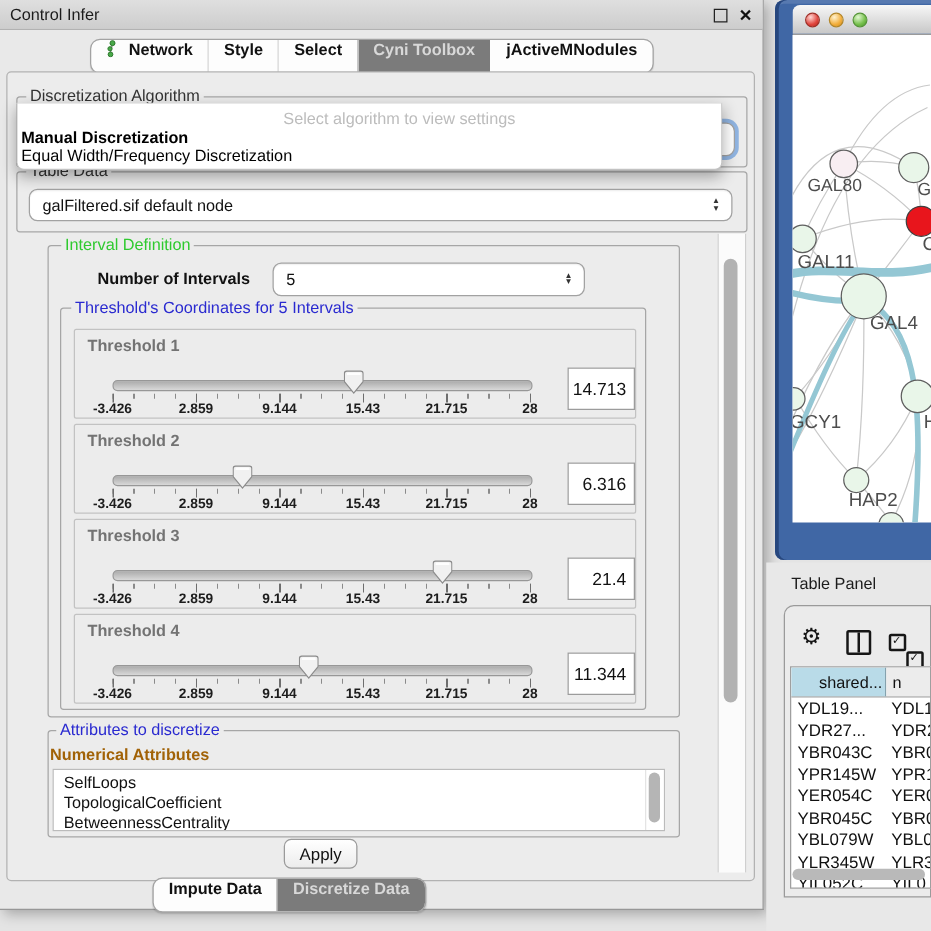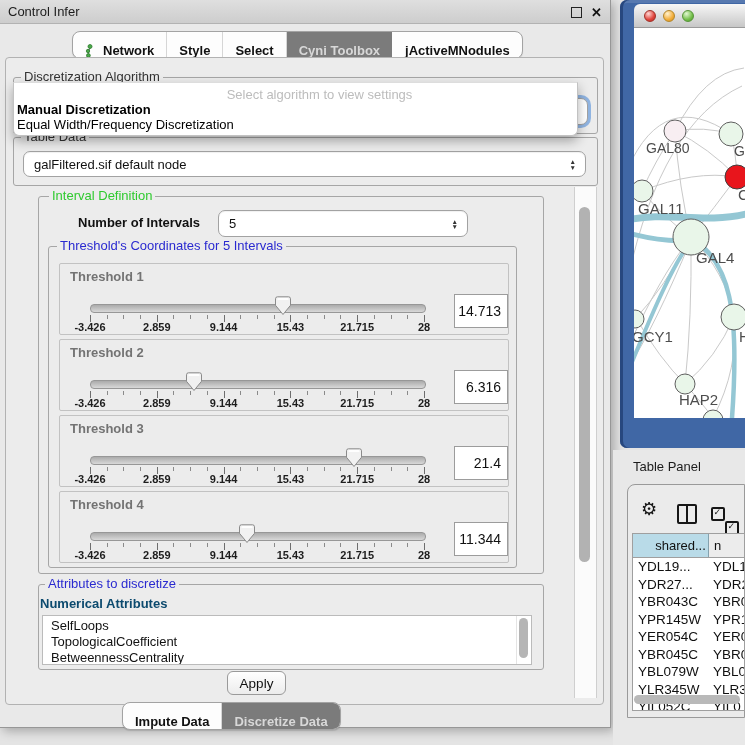--- a/index.html
+++ b/index.html
@@ -19,21 +19,21 @@
     background:linear-gradient(#dfdfdf,#cdcdcd);border-bottom:1px solid #b2b2b2;
     display:flex;align-items:center;font-size:13px;color:#1c1c1c;padding-left:8px;box-sizing:border-box;}
   .tb-icons{position:absolute;right:8px;top:0;height:24px;display:flex;align-items:center;gap:9px;}
   .float-ic{width:9px;height:9px;border:1.5px solid #222;background:transparent;}
   .close-ic{font-size:13px;font-weight:bold;color:#111;line-height:1;}
   .close-ic::before{content:"✕";}
 
   
   .tabbar{height:26px;display:flex;background:#fdfdfd;border:1px solid #a3a3a3;
     border-radius:8px;overflow:hidden;box-shadow:0 1px 1px rgba(0,0,0,.12);}
-  .tab{display:flex;align-items:flex-end;gap:5px;padding:0 12px;font-size:13px;font-weight:600;
+  .tab{display:flex;align-items:flex-start;gap:5px;padding:0 12px;font-size:13px;font-weight:600;
     color:#111;white-space:nowrap;}
   .tab + .tab{border-left:1px solid #d6d6d6;}
   .tab.sel{background:var(--selected-tab-bg);color:var(--selected-tab-text);}
   .tab.sel + .tab{border-left-color:transparent;}
   .top-tabbar{left:72px;top:31px;}
   .bottom-tabbar{left:122px;top:702px;}
 
   .outer-panel{left:5px;top:57px;width:599px;height:648px;background:#ececec;
     border:1px solid #b2b2b2;border-radius:4px;box-sizing:border-box;}
 
@@ -286,21 +286,21 @@
             <span class="tick-label" style="left: 364px;">28</span>
           </div>
       <div class="thr-value">11.344</div>
     </div>
       </div>
   </div>
 
   <div class="abs group" style="left:38px;top:584px;width:504px;height:84px;">
     <span class="group-title gt-blue" style="left:6px;">Attributes to discretize</span>
   </div>
-  <span class="abs" style="left:40px;top:596px;font-size:13px;font-weight:bold;color:#0c4a6e;">Numerical Attributes</span>
+  <span class="abs" style="left:40px;top:596px;font-size:13px;font-weight:bold;color:#a16207;">Numerical Attributes</span>
   <div class="abs attr-list">
     <div style="margin-top:2px;">
         <div class="attr-item">SelfLoops</div>
         <div class="attr-item">TopologicalCoefficient</div>
         <div class="attr-item">BetweennessCentrality</div>
       </div>
     <div class="attr-scroll">
       <div class="attr-thumb"></div>
     </div>
   </div>

